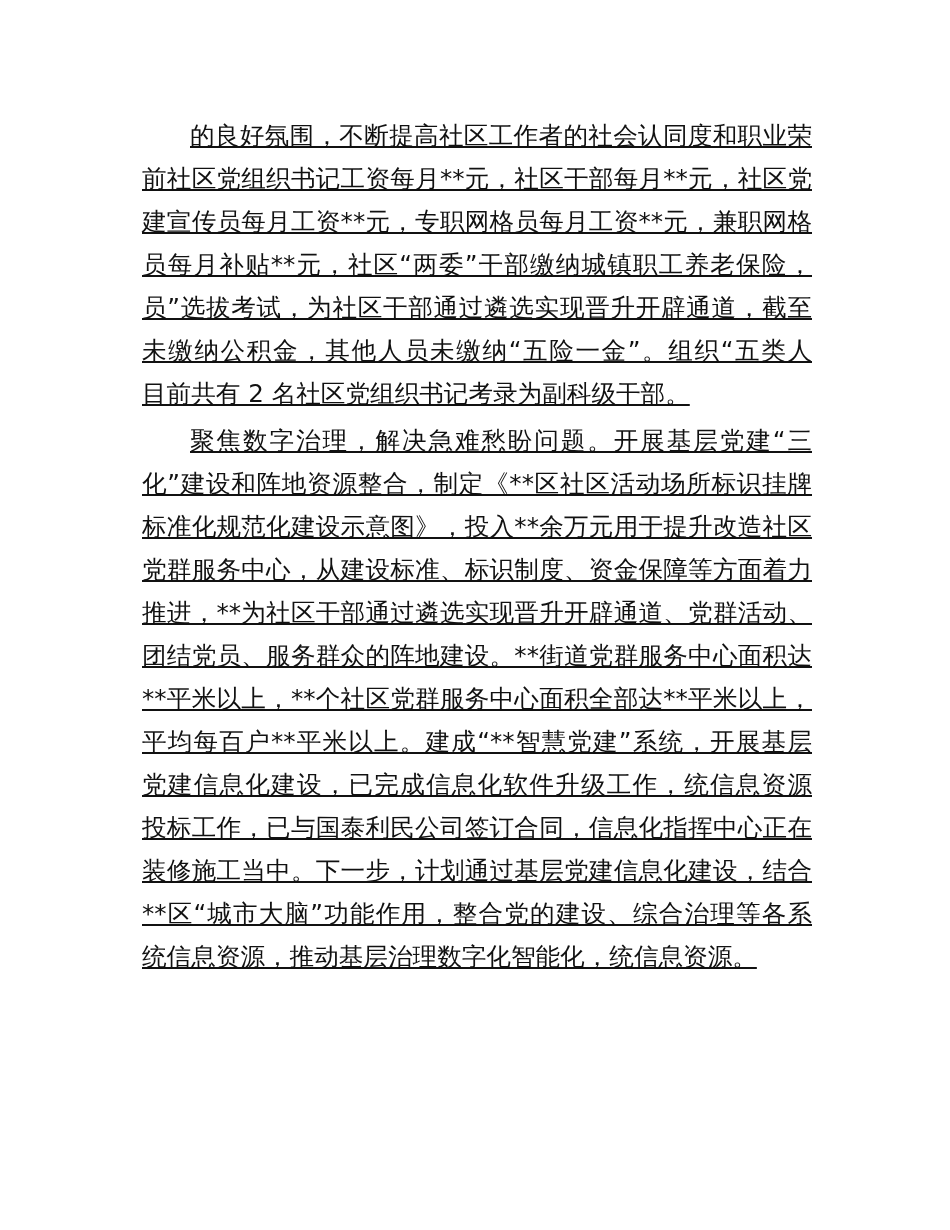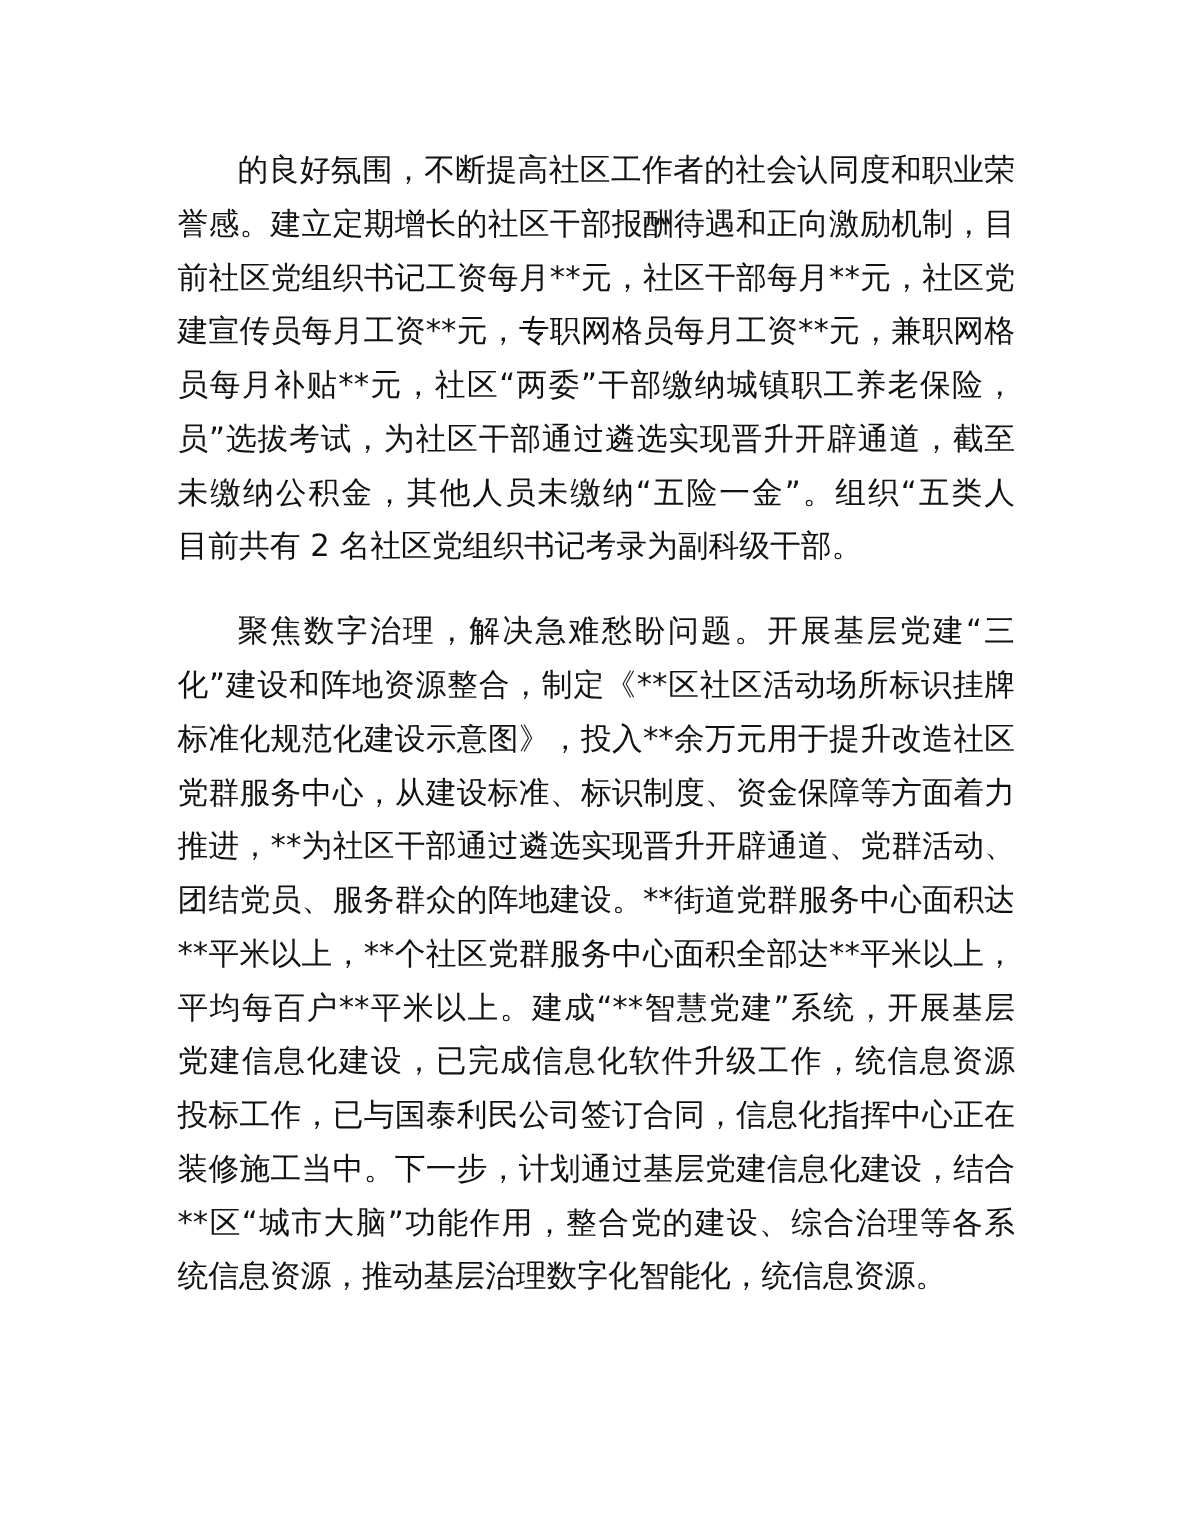--- a/index.html
+++ b/index.html
@@ -14,32 +14,32 @@
     color: #111111;
   }
   .para { margin: 0; }
   .line {
     display: block;
     height: 43px;
     line-height: 43px;
     white-space: nowrap;
     text-align: justify;
     text-align-last: justify;
+    text-decoration: underline;
   }
   .line.last { text-align-last: left; }
   .line.indent { padding-left: 48px; }
-  .para + .para { margin-top: 25px; }
+  .para + .para { margin-top: 4px; }
 </style>
 </head>
 <body>
 
 <div class="page">
   <p class="para">
     <span class="line indent">的良好氛围，不断提高社区工作者的社会认同度和职业荣</span>
-    <span class="line">誉感。建立定期增长的社区干部报酬待遇和正向激励机制，目</span>
     <span class="line">前社区党组织书记工资每月**元，社区干部每月**元，社区党</span>
     <span class="line">建宣传员每月工资**元，专职网格员每月工资**元，兼职网格</span>
     <span class="line">员每月补贴**元，社区“两委”干部缴纳城镇职工养老保险，</span>
     <span class="line">员”选拔考试，为社区干部通过遴选实现晋升开辟通道，截至</span>
     <span class="line">未缴纳公积金，其他人员未缴纳“五险一金”。组织“五类人</span>
     <span class="line last">目前共有 2 名社区党组织书记考录为副科级干部。</span>
   </p>
   <p class="para">
     <span class="line indent">聚焦数字治理，解决急难愁盼问题。开展基层党建“三</span>
     <span class="line">化”建设和阵地资源整合，制定《**区社区活动场所标识挂牌</span>

